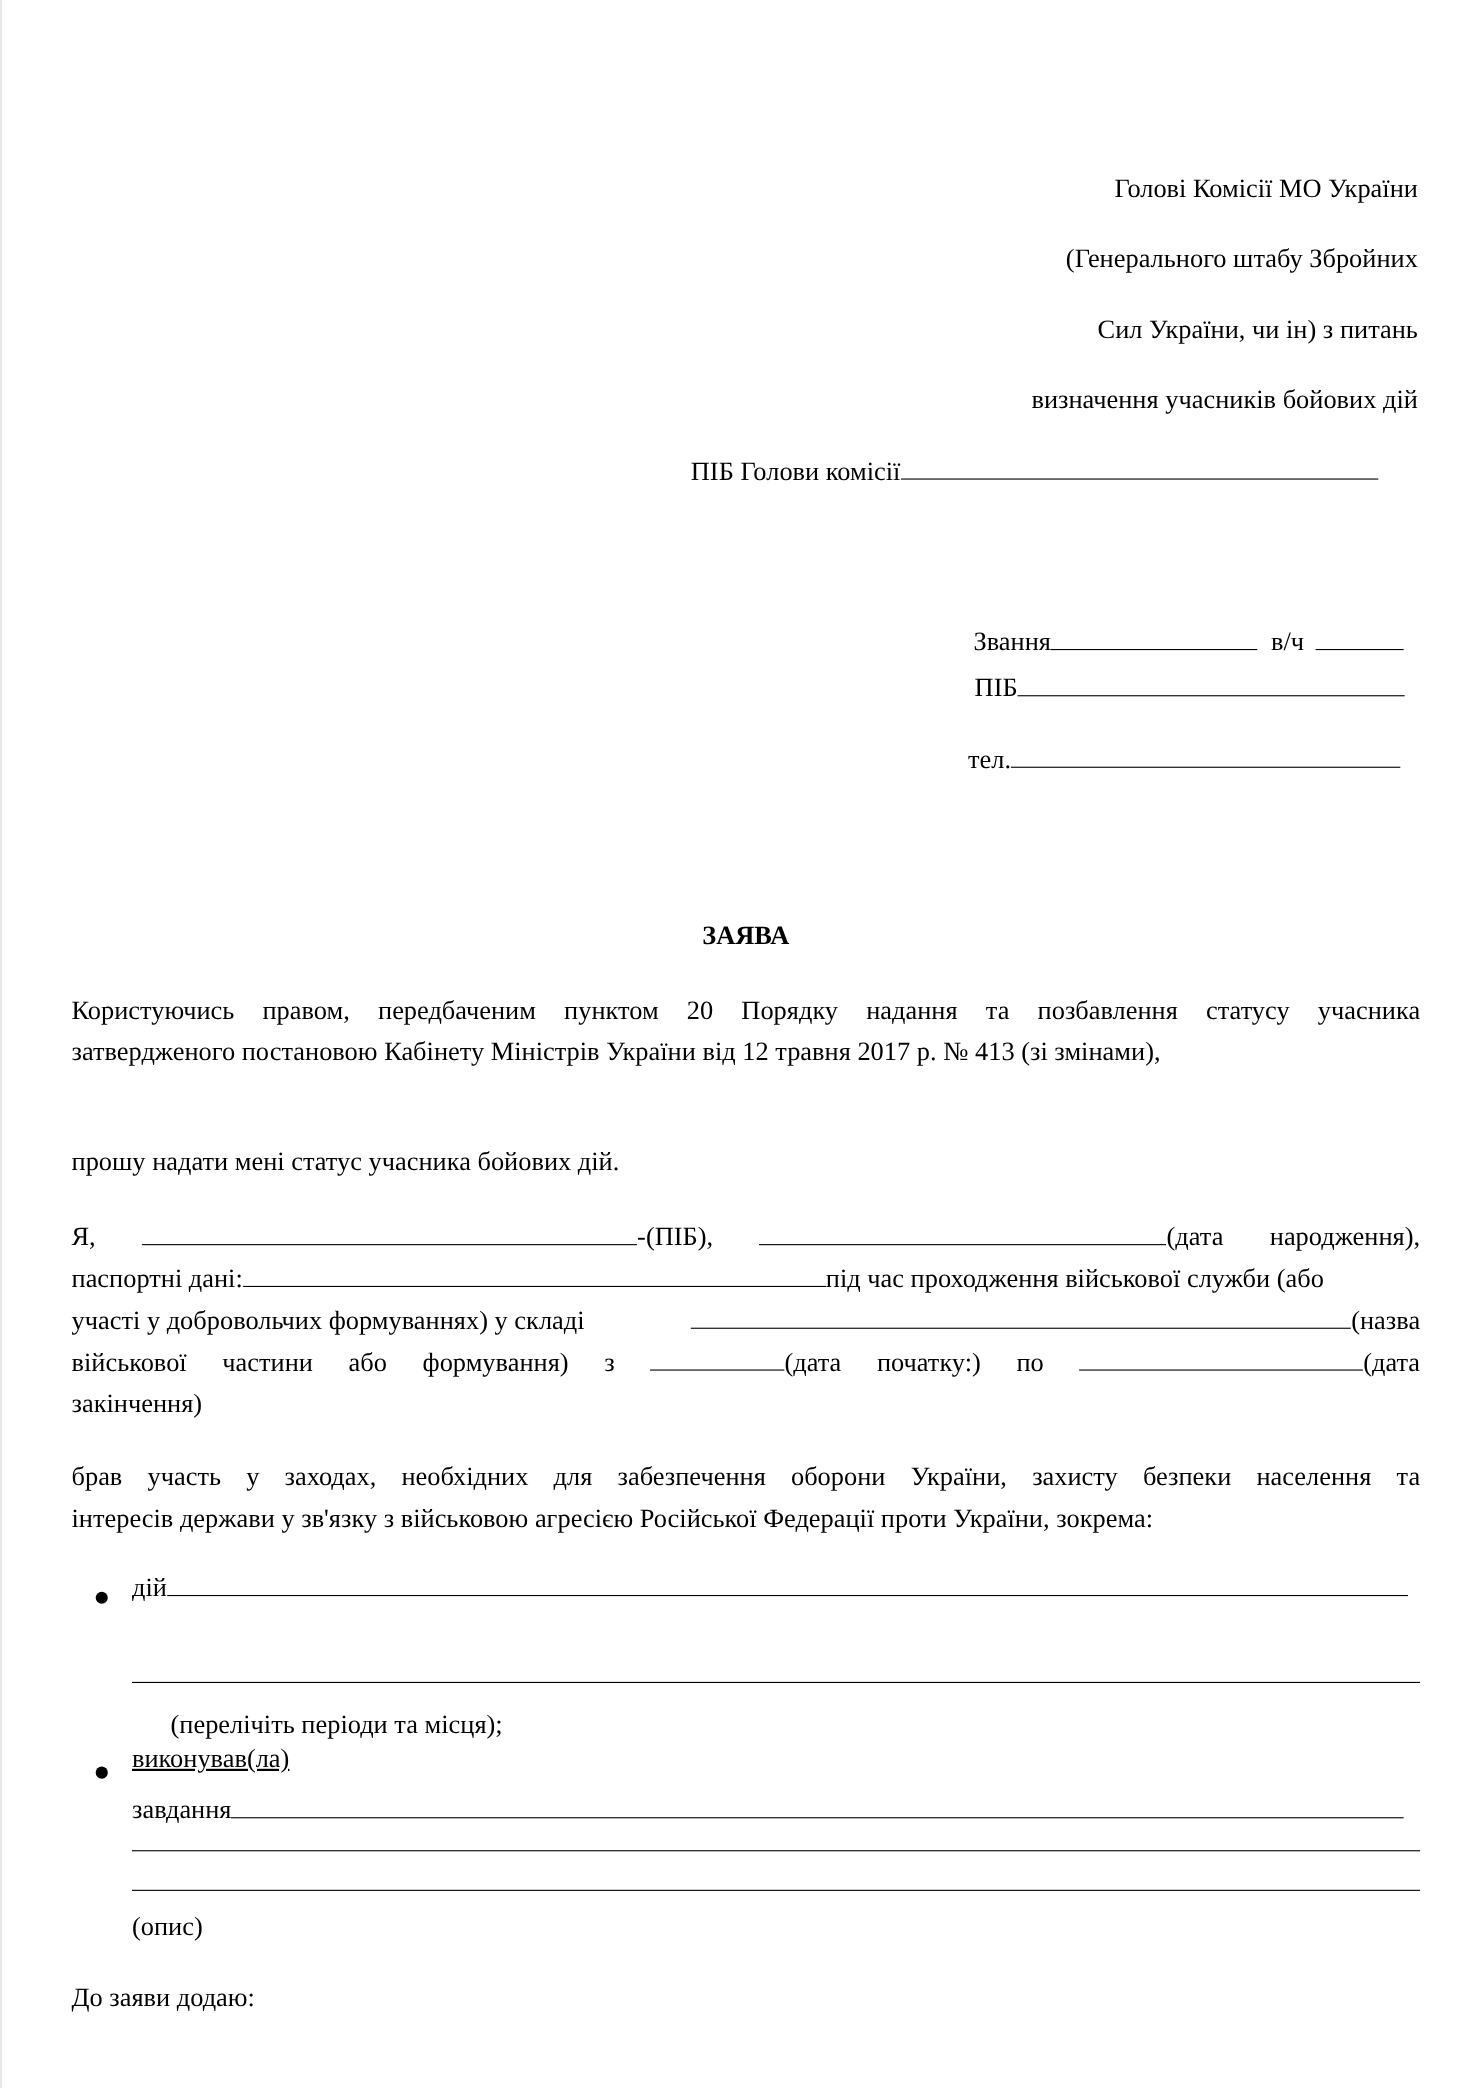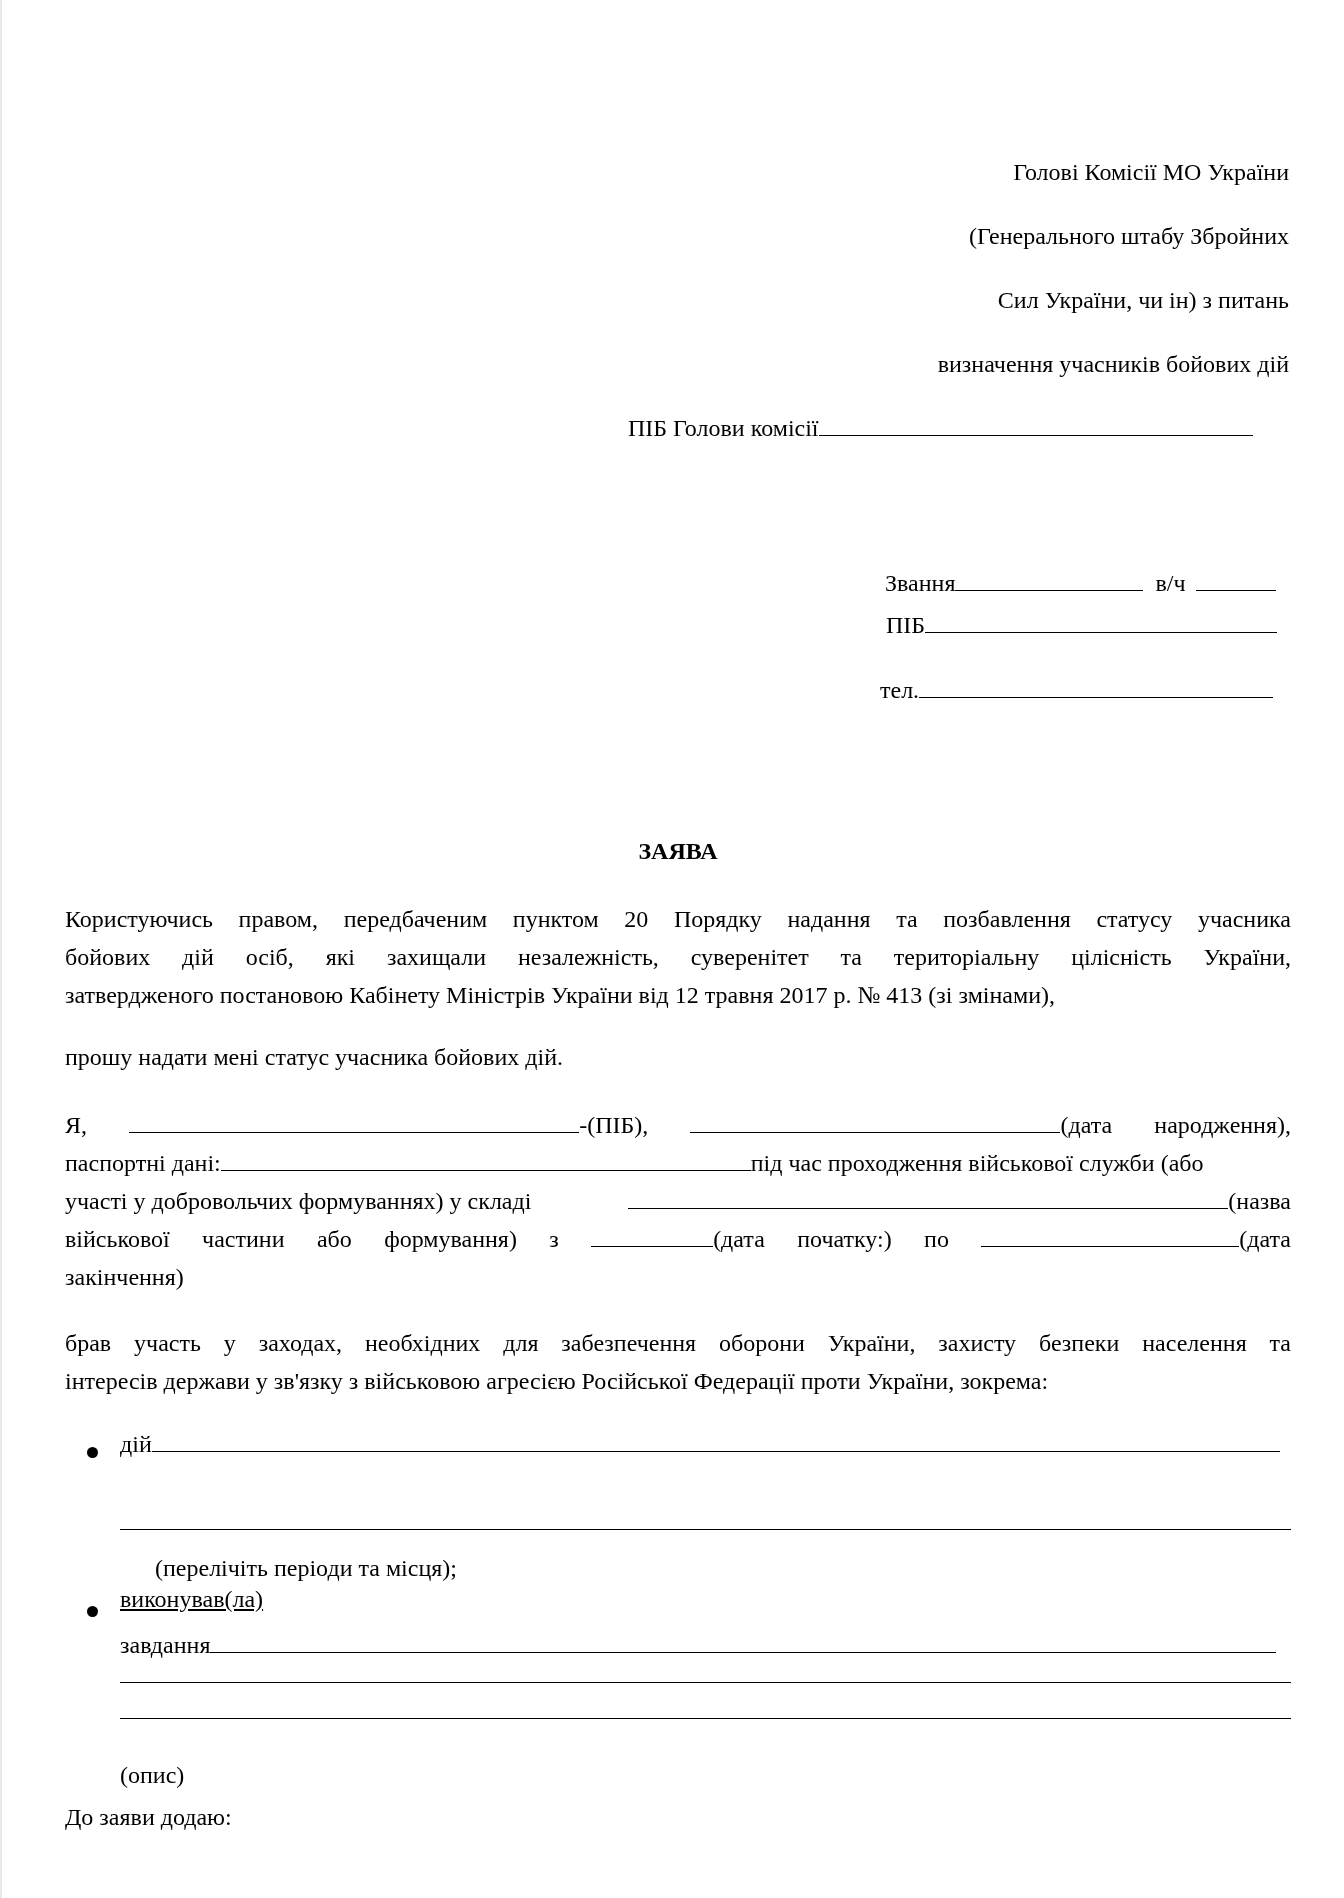--- a/index.html
+++ b/index.html
@@ -43,21 +43,20 @@
 </div>
 
 <div class="abs" style="top:675px; left:878px;">
   <span>тел.</span><span class="blank" style="width:354px"></span>
 </div>
 
 <div class="abs title" style="top:836px">ЗАЯВА</div>
 
 <div class="abs para" style="top:900px">
   <span class="jline">Користуючись правом, передбаченим пунктом 20 Порядку надання та позбавлення статусу учасника</span>
-  <span class="jline">бойових дій осіб, які захищали незалежність, суверенітет та територіальну цілісність України,</span>
   <span class="jline plain">затвердженого постановою Кабінету Міністрів України від 12 травня 2017 р. № 413 (зі змінами),</span>
 </div>
 
 <div class="abs para" style="top:1042px">прошу надати мені статус учасника бойових дій.</div>
 
 <div class="abs para" style="top:1106px">
   <div class="flexline">
     <span>Я,</span>
     <span><span class="blank" style="width:450px"></span><span>-(ПІБ),</span></span>
     <span><span class="blank" style="width:370px"></span><span>(дата</span></span>
@@ -100,15 +99,15 @@
 <div class="ruler" style="top:1529px; left:118px; width:1171px;"></div>
 <div class="abs" style="top:1553px; left:125px;margin-left:28px;">(перелічіть періоди та місця);</div>
 
 <div class="bullet-dot" style="top:1606px"></div>
 <div class="abs" style="top:1584px; left:118px;text-decoration:underline;">виконував(ла)</div>
 <div class="abs" style="top:1630px; left:118px;text-align:right;">
   <span>завдання</span><span class="blank" style="width:1066px"></span>
 </div>
 <div class="ruler" style="top:1682px; left:118px; width:1171px;"></div>
 <div class="ruler" style="top:1718px; left:118px; width:1171px;"></div>
-<div class="abs" style="top:1737px; left:118px;margin-top:23px;">(опис)</div>
+<div class="abs" style="top:1737px; left:118px;">(опис)</div>
 
 <div class="abs" style="top:1802px; left:63px;">До заяви додаю:</div>
 
 </body></html>

